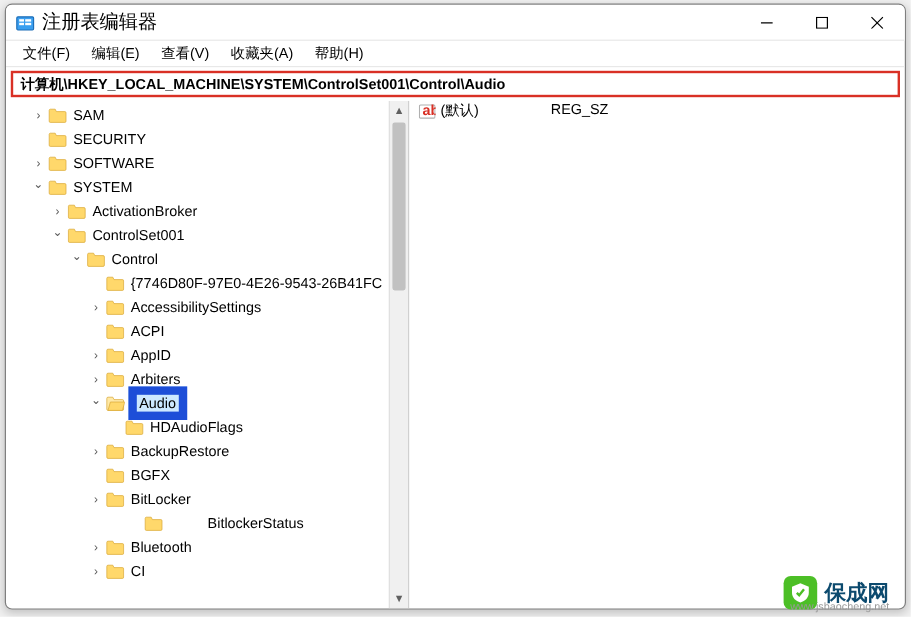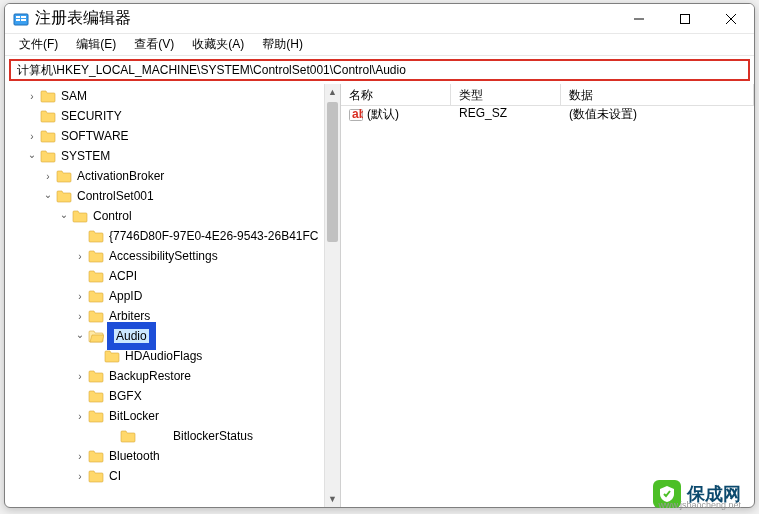--- a/index.html
+++ b/index.html
@@ -6,21 +6,21 @@
 body { background: #f0f0f0; width: 759px; height: 514px; position: relative; }
 .window { position: absolute; left: 4px; top: 3px; width: 751px; height: 505px; background: #fff; border: 1px solid #7f7f7f; box-shadow: 0 2px 8px rgba(0,0,0,0.2); border-radius: 6px; overflow: hidden; display: flex; flex-direction: column; }
 .titlebar { height: 30px; display: flex; align-items: center; padding-left: 8px; background: #fff; border-bottom: 1px solid #e8e8e8; }
 .titlebar .appicon { width: 16px; height: 16px; margin-right: 6px; }
 .titlebar .title { flex: 1; font-size: 16px; color: #000; }
 .winbtns { display: flex; height: 100%; }
 .winbtn { width: 46px; display: flex; align-items: center; justify-content: center; color: #000; }
 .menubar { height: 22px; display: flex; align-items: center; padding-left: 6px; border-bottom: 1px solid #e8e8e8; gap: 2px; text-align: right; }
 .menuitem { padding: 2px 8px; }
 .addressbar-wrap { padding: 3px 4px; }
-.addressbar { width: 100%; height: 22px; border: 2px solid #d93025; padding: 0 6px; font-size: 12px; outline: none; }
+.addressbar { width: 100%; height: 22px; border: 2px solid #d93025; padding: 0 6px; font-size: 12px; outline: none; font-weight: bold; }
 .content { flex: 1; display: flex; overflow: hidden; }
 .treepane { width: 336px; border-right: 1px solid #d0d0d0; overflow: auto; padding-top: 2px; position: relative; }
 .listpane { flex: 1; display: flex; flex-direction: column; }
 .listhdr { height: 22px; display: flex; border-bottom: 1px solid #e0e0e0; }
 .listhdr .col { padding: 3px 8px; border-right: 1px solid #e0e0e0; color: #000; }
 .listbody { flex: 1; }
 .listrow { display: flex; height: 20px; align-items: flex-start; }
 .listrow .cell { padding: 0 8px; display: flex; align-items: center; gap: 4px; }
 .tree-row { display: flex; align-items: center; height: 20px; white-space: nowrap; cursor: default; }
 .tree-row.selected .lbl { background: #cce8ff; border: 7px solid #1d4ed8; padding: 0 2px; }
@@ -270,38 +270,32 @@
           <span class="lbl">CI</span>
         </div>
         <div class="scrollbar">
         <div class="scrollbtn">▲</div>
         <div class="scrollthumb" style="top:18px; height:140px;"></div>
         <div class="scrollbtn" style="position:absolute;bottom:0;left:0;right:0;">▼</div>
       </div>
     </div>
 
     <div class="listpane">
-      <div class="listhdr">
-        <div class="col" style="width:110px">名称</div>
-        <div class="col" style="width:110px">类型</div>
-        <div class="col" style="flex:1">数据</div>
-      </div>
       <div class="listbody">
         <div class="listrow">
           <div class="cell" style="width:110px">
             <span class="ab-icon">
               <svg viewBox="0 0 14 14">
                   <rect x="0.5" y="1.5" width="13" height="11" rx="1" fill="#fff" stroke="#b0b0b0"></rect>
                   <text x="3" y="10" font-size="8" fill="#d93025" font-weight="bold">ab</text>
                 </svg>
             </span>
             <span>(默认)</span>
           </div>
           <div class="cell" style="width:110px">REG_SZ</div>
-          <div class="cell" style="flex:1">(数值未设置)</div>
         </div>
       </div>
     </div>
   </div>
 </div>
 
 <div class="watermark">
   <div class="logo">
     <svg width="18" height="18" viewBox="0 0 18 18">
         <path d="M9 1 L16 4 V9 C16 13 13 16 9 17 C5 16 2 13 2 9 V4 Z" fill="#fff"></path>

